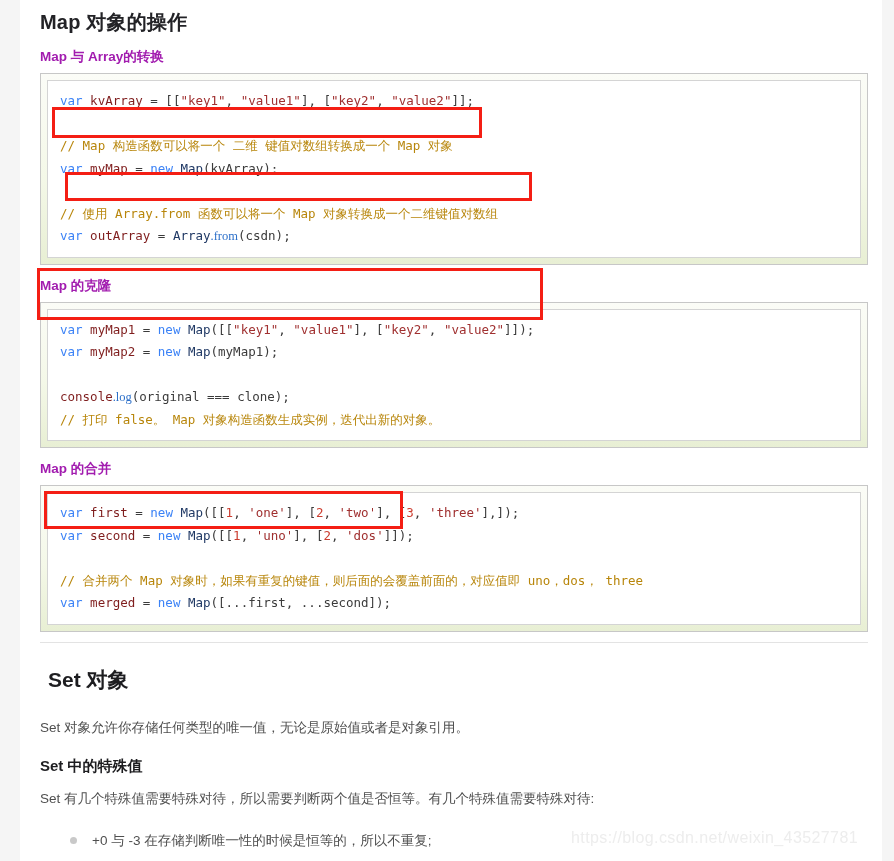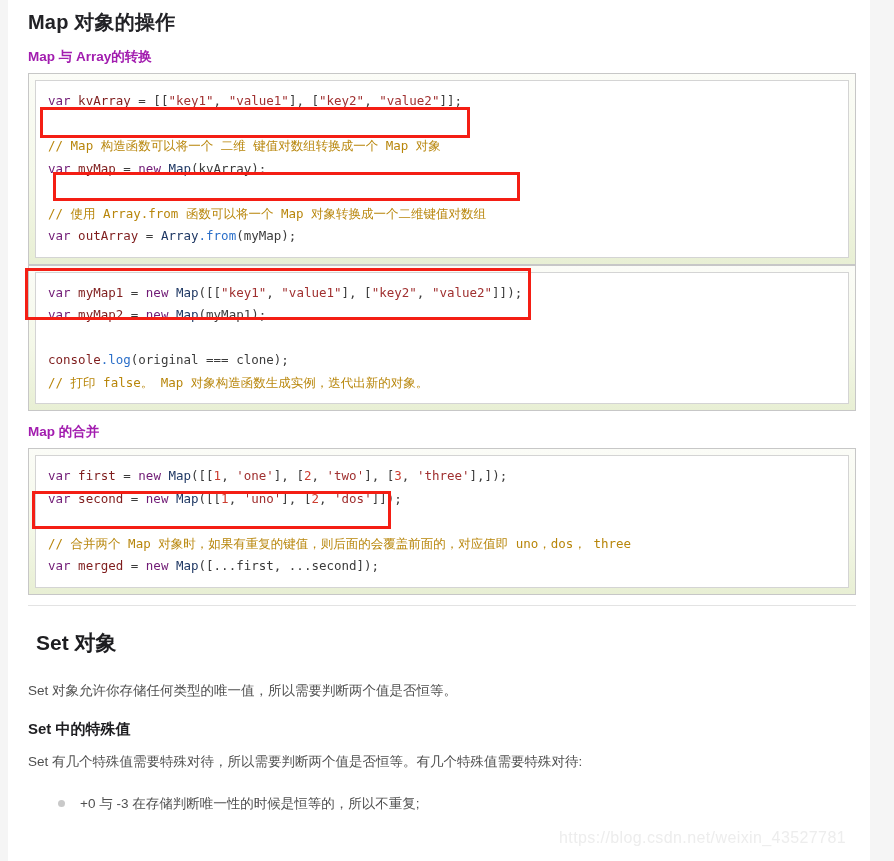--- a/index.html
+++ b/index.html
@@ -9,21 +9,21 @@
   }
   body {
     width: 894px;
     height: 861px;
     overflow: hidden;
     font-family: "Liberation Sans", "DejaVu Sans", sans-serif;
     position: relative;
   }
   #page {
     position: absolute;
-    left: 8px;
+    left: 20px;
     top: 0;
     width: 862px;
     height: 861px;
     background: #ffffff;
     box-sizing: border-box;
     overflow: hidden;
   }
   .content {
     padding: 0 14px 0 20px;
   }
@@ -114,27 +114,27 @@
     font-family: "DejaVu Sans Mono", "Liberation Mono", monospace;
     font-size: 12.5px;
     line-height: 22.5px;
     color: #333333;
     white-space: pre;
     overflow: hidden;
     position: relative;
     box-sizing: border-box;
   }
   
-  .kw   { color: #701a75; }       
+  .kw   { color: #3b82f6; }       
   .var  { color: #7f1d1d; }       
   .cls  { color: #1f3864; }       
   .str  { color: #a03030; }       
   .num  { color: #cc3d2f; }       
   .punc { color: #3b3b3b; }
-  .fn   { color: #2b6fc9; }
+  .fn   { color: #2b6fc9; font-family: Liberation Serif, serif; }
   .com  { color: #b8860b; }
 
   
   .redbox {
     position: absolute;
     border: 3px solid #f41e14;
     box-sizing: border-box;
     pointer-events: none;
     background: transparent;
   }
@@ -161,23 +161,24 @@
 
     <h2 class="sub-title">Map 与 Array的转换</h2>
 
     <div class="codewrap">
       <pre class="code"><span class="kw">var</span> <span class="var">kvArray</span><span class="punc"> = [[</span><span class="str">"key1"</span><span class="punc">, </span><span class="str">"value1"</span><span class="punc">], [</span><span class="str">"key2"</span><span class="punc">, </span><span class="str">"value2"</span><span class="punc">]];</span>
 
 <span class="com">// Map 构造函数可以将一个 二维 键值对数组转换成一个 Map 对象</span>
 <span class="kw">var</span> <span class="var">myMap</span><span class="punc"> = </span><span class="kw">new</span><span class="cls"> Map</span><span class="punc">(kvArray);</span>
 
 <span class="com">// 使用 Array.from 函数可以将一个 Map 对象转换成一个二维键值对数组</span>
-<span class="kw">var</span> <span class="var">outArray</span><span class="punc"> = </span><span class="cls">Array</span><span class="fn">.from</span><span class="punc">(myMap);</span></pre>
+<span class="kw">var</span> <span class="var">outArray</span><span class="punc"> = </span><span class="cls">Array</span><span class="fn">.from</span><span class="punc">(csdn);</span></pre>
     </div>
 
+    <h2 class="sub-title">Map 的克隆</h2>
 
     <div class="codewrap">
       <pre class="code"><span class="kw">var</span> <span class="var">myMap1</span><span class="punc"> = </span><span class="kw">new</span><span class="cls"> Map</span><span class="punc">([[</span><span class="str">"key1"</span><span class="punc">, </span><span class="str">"value1"</span><span class="punc">], [</span><span class="str">"key2"</span><span class="punc">, </span><span class="str">"value2"</span><span class="punc">]]);</span>
 <span class="kw">var</span> <span class="var">myMap2</span><span class="punc"> = </span><span class="kw">new</span><span class="cls"> Map</span><span class="punc">(myMap1);</span>
 
 <span class="var">console</span><span class="fn">.log</span><span class="punc">(original === clone);</span>
 <span class="com">// 打印 false。 Map 对象构造函数生成实例，迭代出新的对象。</span></pre>
     </div>
 
     <h2 class="sub-title">Map 的合并</h2>
@@ -186,21 +187,21 @@
       <pre class="code"><span class="kw">var</span> <span class="var">first</span><span class="punc"> = </span><span class="kw">new</span><span class="cls"> Map</span><span class="punc">([[</span><span class="num">1</span><span class="punc">, </span><span class="str">'one'</span><span class="punc">], [</span><span class="num">2</span><span class="punc">, </span><span class="str">'two'</span><span class="punc">], [</span><span class="num">3</span><span class="punc">, </span><span class="str">'three'</span><span class="punc">],]);</span>
 <span class="kw">var</span> <span class="var">second</span><span class="punc"> = </span><span class="kw">new</span><span class="cls"> Map</span><span class="punc">([[</span><span class="num">1</span><span class="punc">, </span><span class="str">'uno'</span><span class="punc">], [</span><span class="num">2</span><span class="punc">, </span><span class="str">'dos'</span><span class="punc">]]);</span>
 
 <span class="com">// 合并两个 Map 对象时，如果有重复的键值，则后面的会覆盖前面的，对应值即 uno，dos， three</span>
 <span class="kw">var</span> <span class="var">merged</span><span class="punc"> = </span><span class="kw">new</span><span class="cls"> Map</span><span class="punc">([...first, ...second]);</span></pre>
     </div>
 
     <hr class="hr">
 
     <h1 class="set-title">Set 对象</h1>
-    <p class="para">Set 对象允许你存储任何类型的唯一值，所以需要判断两个值是否恒等。</p>
+    <p class="para">Set 对象允许你存储任何类型的唯一值，无论是原始值或者是对象引用。</p>
 
     <h2 class="set-sub">Set 中的特殊值</h2>
     <p class="para">Set 有几个特殊值需要特殊对待，所以需要判断两个值是否恒等。有几个特殊值需要特殊对待:</p>
 
     <ul class="bullets">
       <li>+0 与 -3 在存储判断唯一性的时候是恒等的，所以不重复;</li>
 
     </ul>
 
   </div>

